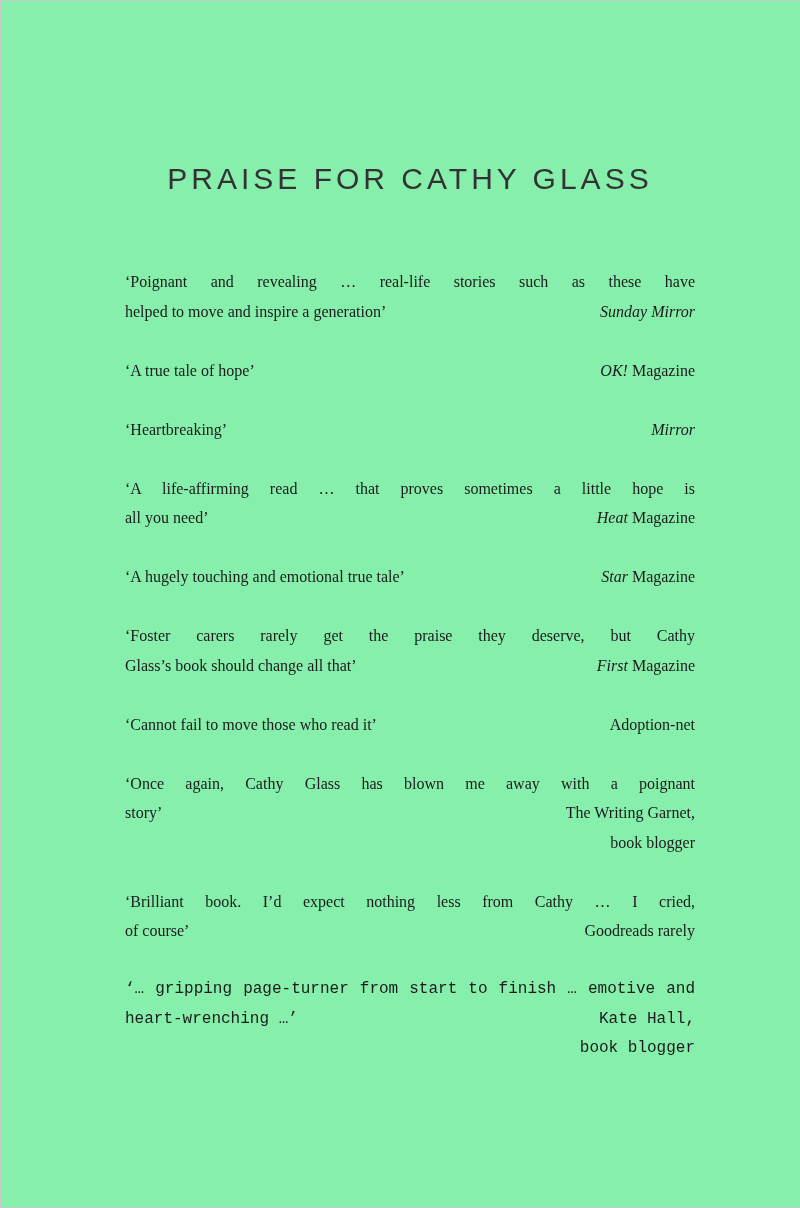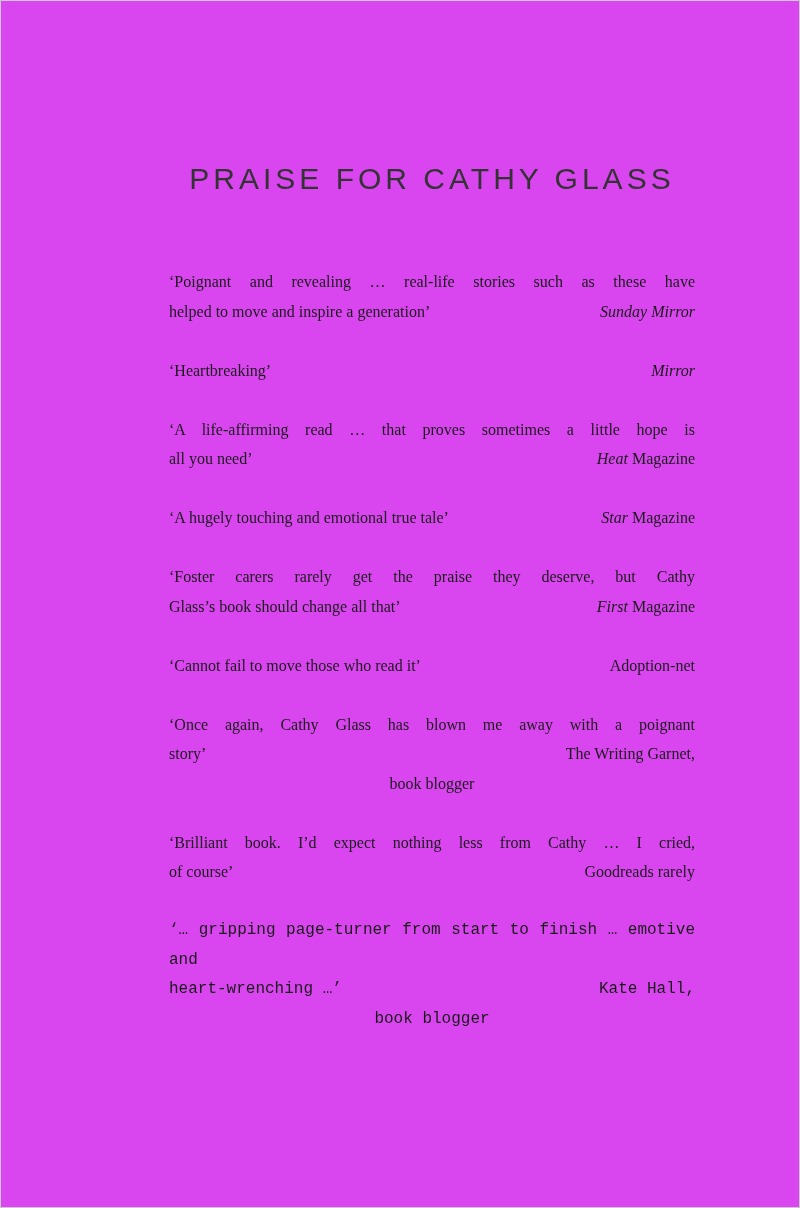--- a/index.html
+++ b/index.html
@@ -1,26 +1,25 @@
 <!DOCTYPE html>
 <html><head>
 <meta charset="utf-8">
 <style>
   html, body { margin: 0; padding: 0; background: #ffffff; }
   .page {
     position: relative;
     width: 800px;
     height: 1208px;
     box-sizing: border-box;
-    background: #d946ef;
+    background: #86efac;
     border: 1px solid #c9c9c9;
     font-family: "Liberation Serif", serif;
     color: #1b1b1b;
     overflow: hidden;
-    padding-left: 44px;
   }
   .content {
     padding: 160px 104px 0 124px;
   }
   .title {
     font-family: "Liberation Sans", sans-serif;
     font-weight: 400;
     font-size: 30px;
     line-height: 36px;
     letter-spacing: 4px;
@@ -38,35 +37,41 @@
     text-align: justify;
     text-align-last: justify;
   }
   .line-split {
     display: flex;
     justify-content: space-between;
     align-items: flex-end;
   }
   .line-split .left { white-space: nowrap; }
   .line-split .right { white-space: nowrap; text-align: right; }
-  .line-right { text-align: center; }
+  .line-right { text-align: right; }
   .it { font-style: italic; }
 </style>
 </head>
 <body>
 
 <div class="page">
   <div class="content">
     <h1 class="title">PRAISE FOR CATHY GLASS</h1>
     <main class="quotes" id="quotes">
         <div class="quote-block">
           <div class="line-full">‘Poignant and revealing … real-life stories such as these have</div>
           <div class="line-split">
             <span class="left">helped to move and inspire a generation’</span>
             <span class="right"><span class="it">Sunday Mirror</span></span>
+          </div>
+        </div>
+        <div class="quote-block">
+          <div class="line-split">
+            <span class="left">‘A true tale of hope’</span>
+            <span class="right"><span class="it">OK!</span><span> Magazine</span></span>
           </div>
         </div>
         <div class="quote-block">
           <div class="line-split">
             <span class="left">‘Heartbreaking’</span>
             <span class="right"><span class="it">Mirror</span></span>
           </div>
         </div>
         <div class="quote-block">
           <div class="line-full">‘A life-affirming read … that proves sometimes a little hope is</div>

